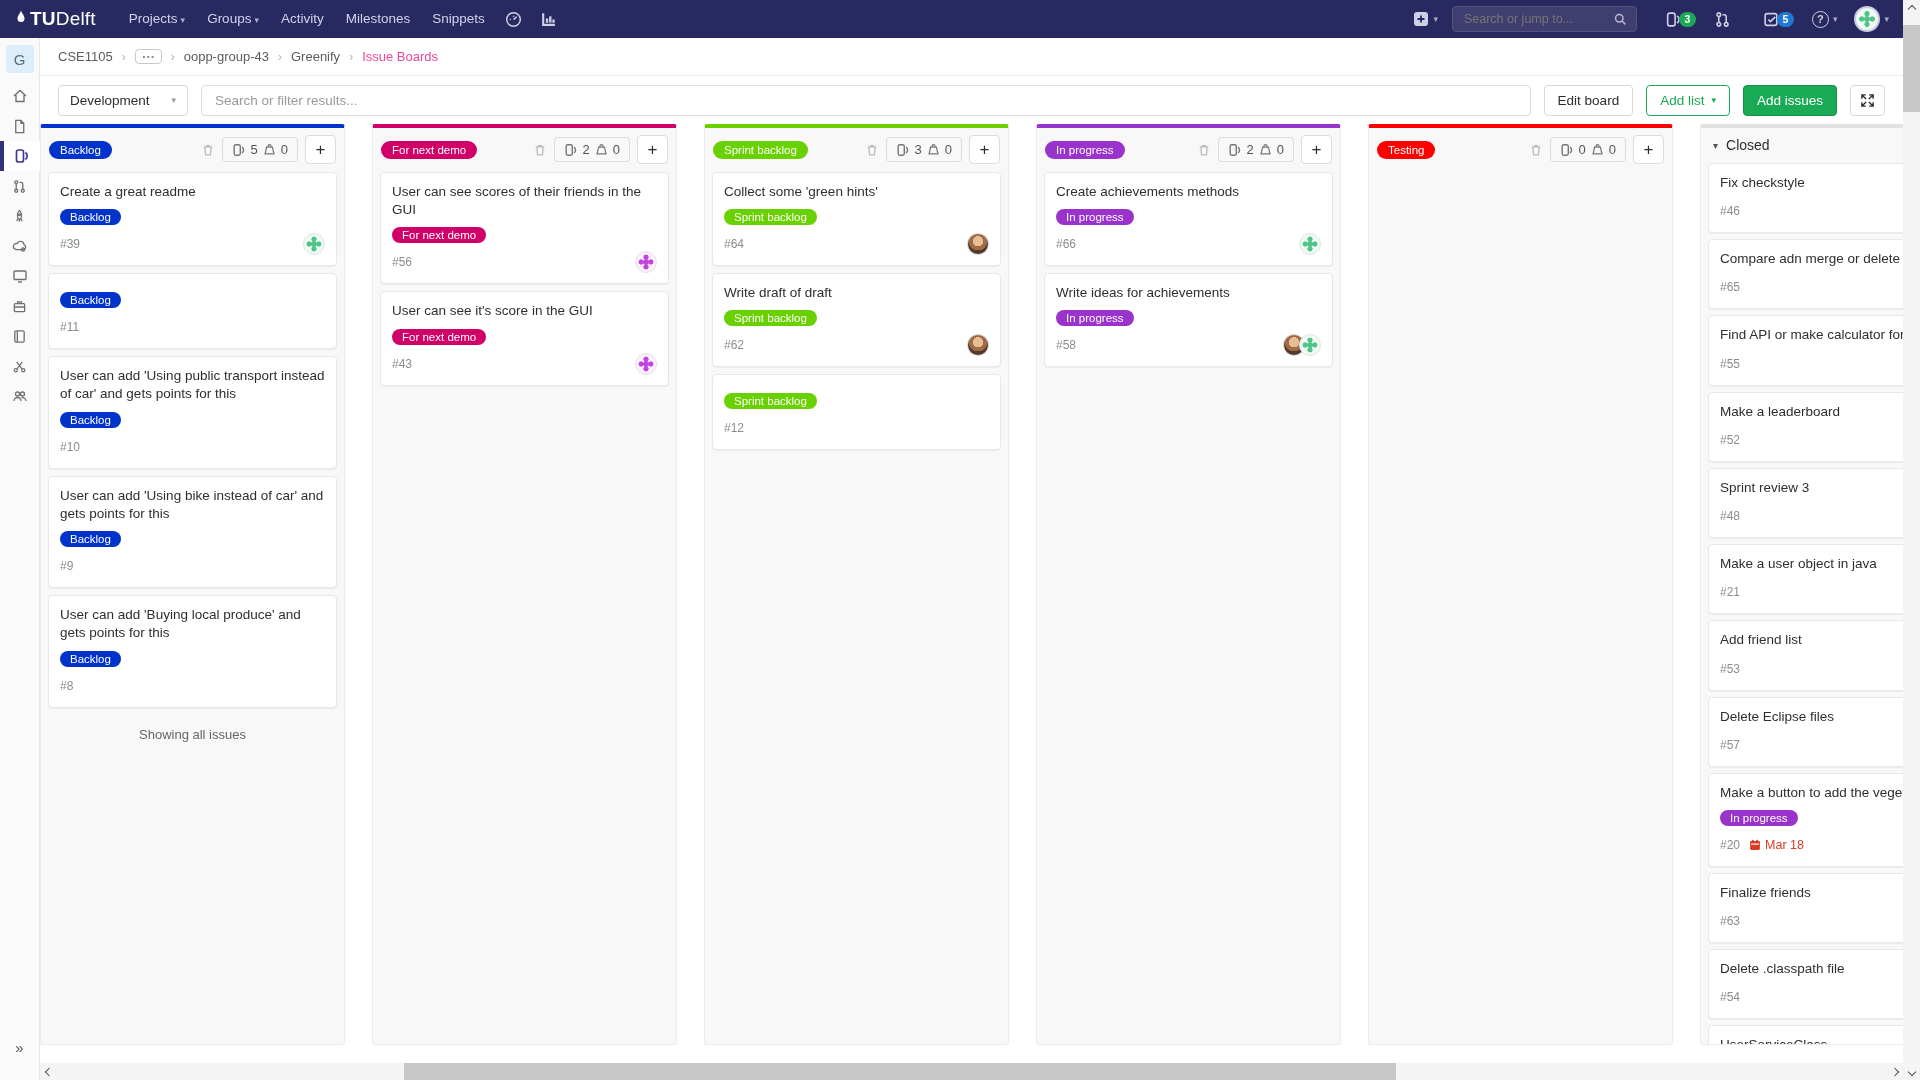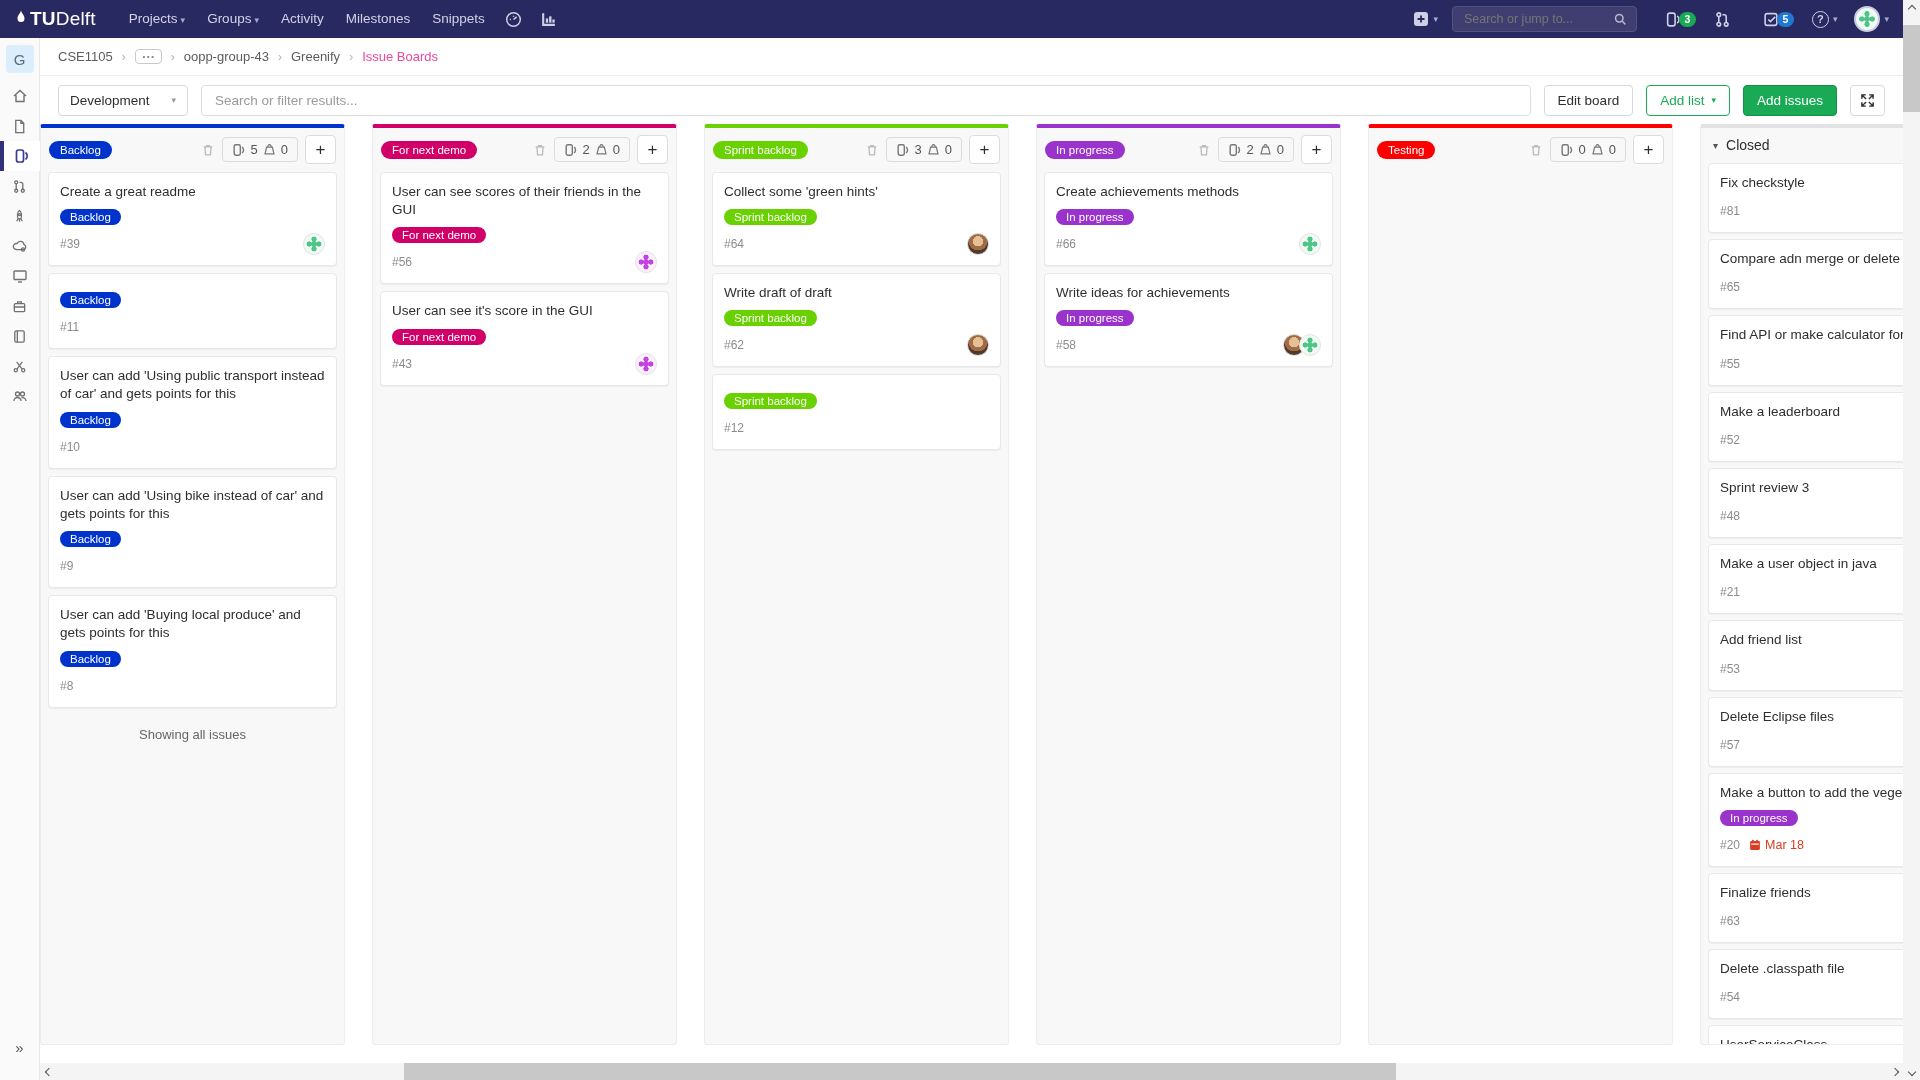--- a/index.html
+++ b/index.html
@@ -546,21 +546,21 @@
       </div>
       <div class="column closed-col">
         <div class="closed-header">
           <span class="chev" style="width:auto;height:auto;border:none;font-size:10px;color:#555;transform:none">▾</span>
           <span>Closed</span>
         </div>
         <div class="cards">
           <div class="card">
             <div class="card-title nowrap">Fix checkstyle</div>
             <div class="card-foot">
-              <span class="card-id">#81</span>
+              <span class="card-id">#46</span>
             </div>
           </div>
           <div class="card">
             <div class="card-title nowrap">Compare adn merge or delete old b</div>
             <div class="card-foot">
               <span class="card-id">#65</span>
             </div>
           </div>
           <div class="card">
             <div class="card-title nowrap">Find API or make calculator for CO2</div>

